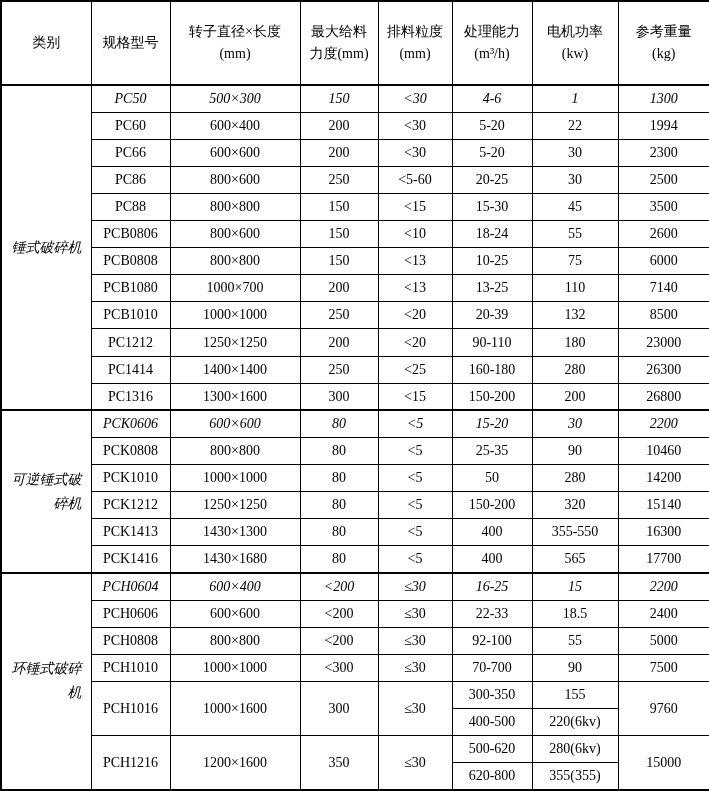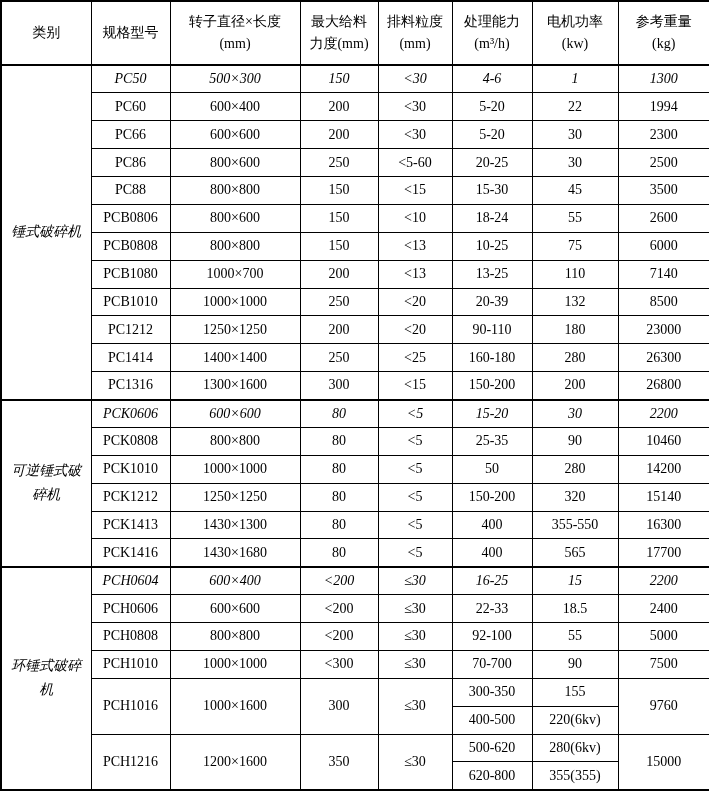--- a/index.html
+++ b/index.html
@@ -13,27 +13,27 @@
   }
   th, td {
     border: 1px solid #000;
     text-align: center;
     vertical-align: middle;
     font-size: 14px;
     font-weight: normal;
     padding: 0;
     overflow: hidden;
   }
-  thead tr { height: 64px; }
+  thead tr { height: 84px; }
   thead th { border-bottom: 2px solid #000; }
   tbody tr { height: 27px; }
   tr.group-start > td { border-top: 2px solid #000; font-style: italic; }
   .h-line { display: block; line-height: 22px; }
   .h-line:empty { display: none; }
-  td.category-cell { padding: 0 9px; line-height: 24px; }
+  td.category-cell { padding: 0 9px; line-height: 24px; text-align: right; }
 </style>
 </head>
 <body>
 
 <table class="spec">
   <colgroup>
     <col style="width:90px">
       <col style="width:79px">
       <col style="width:130px">
       <col style="width:78px">

